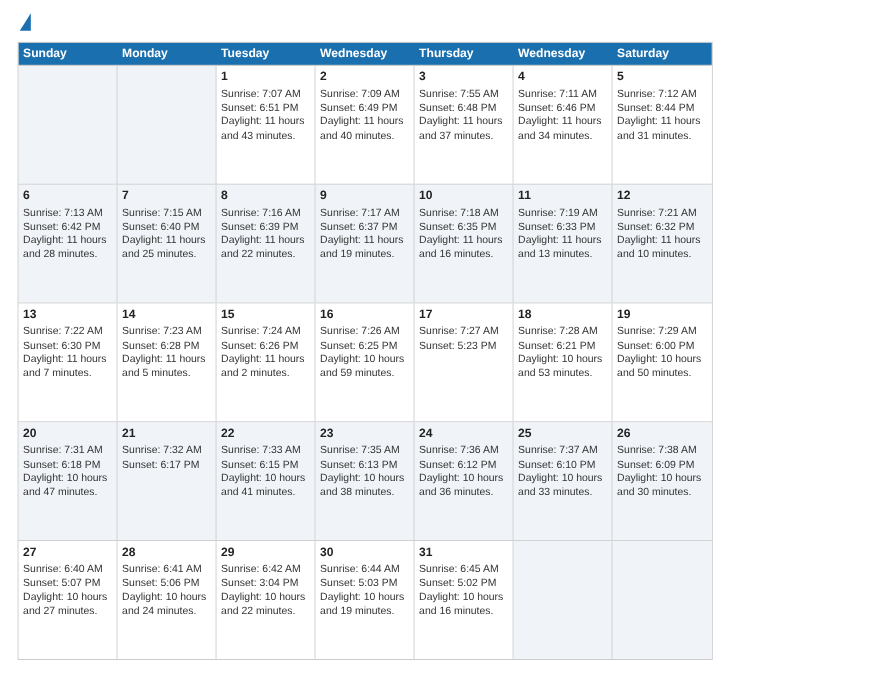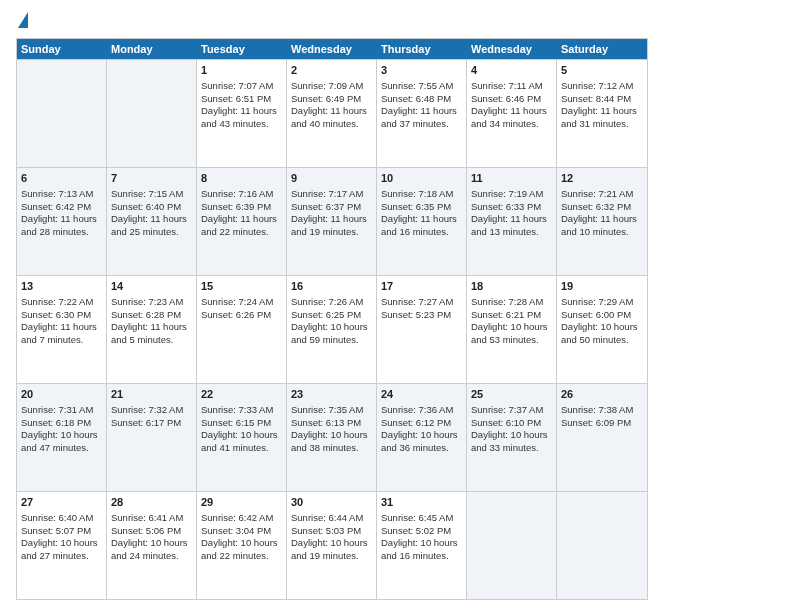--- a/index.html
+++ b/index.html
@@ -239,20 +239,21 @@
           <div class="cal-cell">
             <div class="day-number">14</div>
             <div>Sunrise: 7:23 AM</div>
             <div>Sunset: 6:28 PM</div>
             <div>Daylight: 11 hours and 5 minutes.</div>
           </div>
           <div class="cal-cell">
             <div class="day-number">15</div>
             <div>Sunrise: 7:24 AM</div>
             <div>Sunset: 6:26 PM</div>
+            <div>Daylight: 11 hours and 2 minutes.</div>
           </div>
           <div class="cal-cell">
             <div class="day-number">16</div>
             <div>Sunrise: 7:26 AM</div>
             <div>Sunset: 6:25 PM</div>
             <div>Daylight: 10 hours and 59 minutes.</div>
           </div>
           <div class="cal-cell">
             <div class="day-number">17</div>
             <div>Sunrise: 7:27 AM</div>
@@ -304,20 +305,21 @@
           <div class="cal-cell">
             <div class="day-number">25</div>
             <div>Sunrise: 7:37 AM</div>
             <div>Sunset: 6:10 PM</div>
             <div>Daylight: 10 hours and 33 minutes.</div>
           </div>
           <div class="cal-cell">
             <div class="day-number">26</div>
             <div>Sunrise: 7:38 AM</div>
             <div>Sunset: 6:09 PM</div>
+            <div>Daylight: 10 hours and 30 minutes.</div>
           </div>
         </div>
         <div class="cal-row">
           <div class="cal-cell">
             <div class="day-number">27</div>
             <div>Sunrise: 6:40 AM</div>
             <div>Sunset: 5:07 PM</div>
             <div>Daylight: 10 hours and 27 minutes.</div>
           </div>
           <div class="cal-cell">

